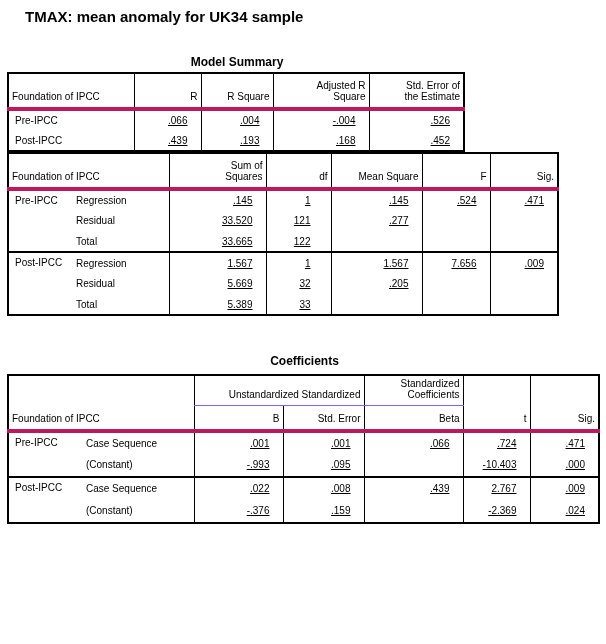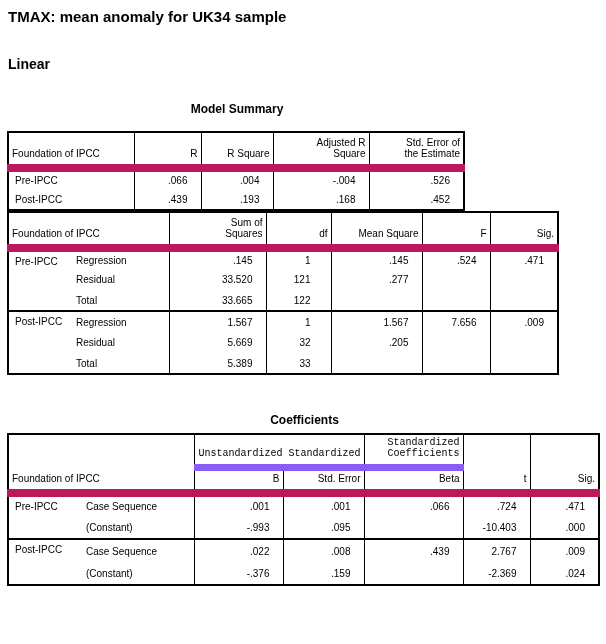--- a/index.html
+++ b/index.html
@@ -11,36 +11,36 @@
     overflow: hidden;
     font-family: "Liberation Sans", sans-serif;
     color: #000;
   }
   .doc { padding: 8px 0 0 7px; }
 
   .report-title {
     font-size: 15px;
     font-weight: bold;
     line-height: 18px;
-    margin: 0 0 0 1px;
+    margin: 0 0 0 18px;
   }
   .section-title {
     font-size: 14px;
     font-weight: bold;
     line-height: 17px;
     margin: 30px 0 0 1px;
   }
 
   .tbl-caption {
     font-weight: bold;
     font-size: 12px;
     line-height: 15px;
     text-align: center;
   }
-  .cap-ms  { width: 460px; margin: 29px 0 14px 0; }
+  .cap-ms  { width: 460px; margin: 29px 0 2px 0; }
   .cap-an  { width: 554px; margin: 33px 0 6px 0; }
   .cap-co  { width: 595px; margin: 38px 0 5px 0; }
 
   table {
     border-collapse: collapse;
     table-layout: fixed;
     font-size: 10px;
     border: 2px solid #000;
   }
   th, td {
@@ -66,43 +66,43 @@
     text-align: left;
     padding-left: 0;
   }
   td.mslabel {
     text-align: left;
     padding-left: 6px;
   }
   td.num {
     text-align: right;
     padding-right: 13px;
+    text-decoration: underline;
   }
   td.dfc { padding-right: 20px; }
 
   .vl { border-left: 1px solid #000; }
-  .hb { border-bottom: 7px solid #8b5cf6; font-family: Liberation Mono, monospace; }
-  tbody tr.first-row > td { border-top: 8px solid #be185d; }
+  .hb { border-bottom: 1px solid #8b5cf6; }
+  tbody tr.first-row > td { border-top: 4px solid #be185d; }
   tbody tr.group-start > td { border-top: 2px solid #000; }
 
   table.ms thead tr { height: 36px; }
   table.ms tbody tr { height: 21px; }
   table.an thead tr { height: 36px; }
   table.an tbody tr { height: 21px; }
   table.co thead tr.h1r { height: 25px; }
   table.co thead tr.h2r { height: 25px; }
   table.co tbody tr { height: 23px; }
 </style>
 </head>
 <body>
 
 <div class="doc">
 
   <div class="report-title">TMAX: mean anomaly for UK34 sample</div>
-  <div class="section-title">Linear</div>
 
   <div class="tbl-caption cap-ms">Model Summary</div>
 
   <table class="ms">
     <colgroup>
       <col style="width:126px">
         <col style="width:67px">
         <col style="width:72px">
         <col style="width:96px">
         <col style="width:95px">

